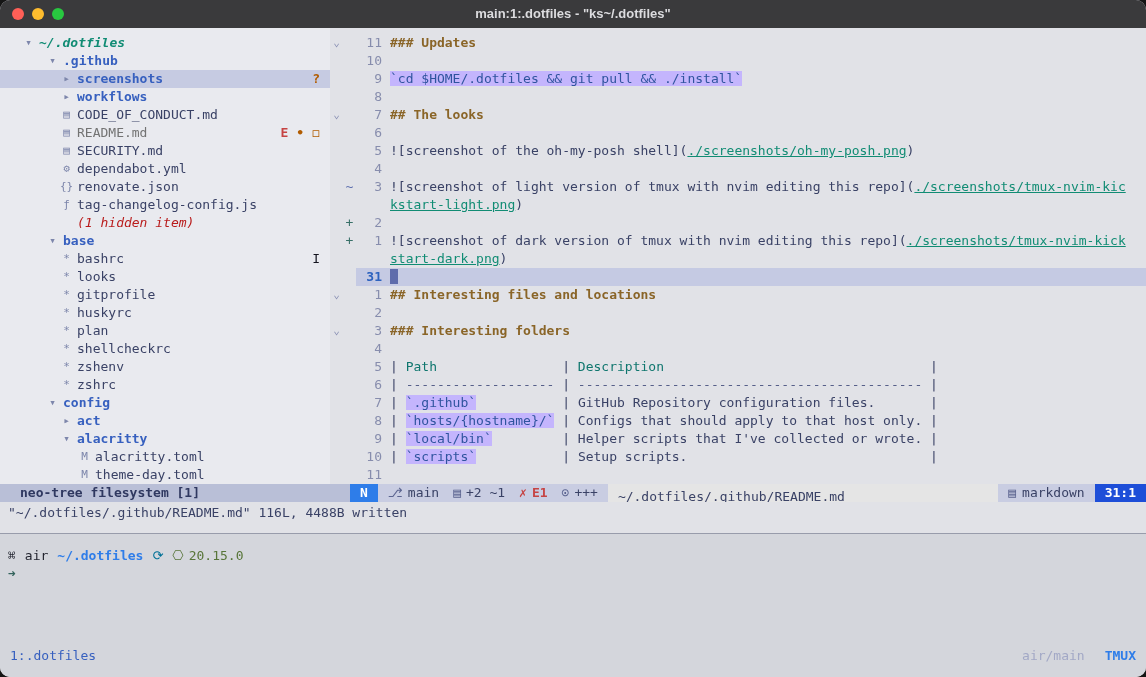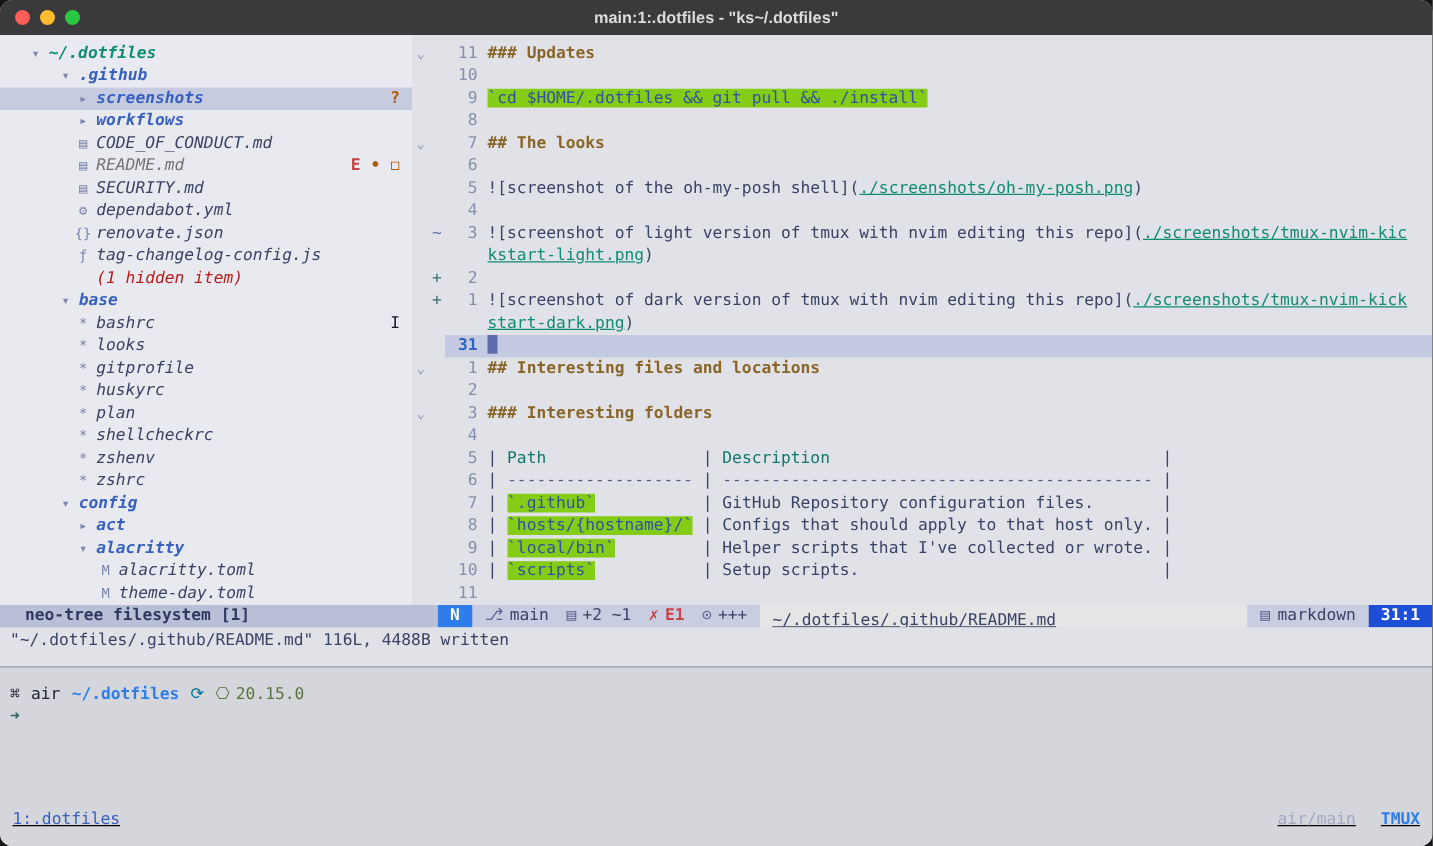--- a/index.html
+++ b/index.html
@@ -10,42 +10,42 @@
   .lights{position:absolute;left:12px;top:8px;display:flex;gap:8px;}
   .light{width:12px;height:12px;border-radius:50%;display:inline-block;}
   .light.red{background:#ff5f57}.light.yellow{background:#febc2e}.light.green{background:#28c840}
   .title{text-align:center;line-height:28px;color:#dcdcdf;font-family:"Liberation Sans",sans-serif;font-size:13px;font-weight:700;}
   
   .main{display:flex;height:456px;flex:none;}
   .sidebar{width:330px;flex:none;background:#e9eaef;padding-top:6px;overflow:hidden;}
   .tree-row{height:18px;display:flex;align-items:center;}
   .tree-row.selected{background:#c6cbe2;}
   .ticon{width:17px;flex:none;color:#7d86ab;font-size:11px;text-align:center;margin-right:2px;white-space:nowrap;}
-  .tlabel{white-space:pre;font-style:italic;}
+  .tlabel{white-space:pre;}
   .tlabel.root{color:#118c74;font-weight:700;font-style:italic;}
   .tlabel.dir{color:#3760bf;font-weight:700;}
   .tlabel.file{color:#3a4266;}
   .tlabel.modified{color:#737373;}
   .tlabel.hidden{color:#b91c1c;font-style:italic;}
   .badges{margin-left:auto;padding-right:10px;display:flex;gap:8px;font-weight:700;}
   .b-err{color:#c64343}.b-warn{color:#b15c00}.b-cursor{color:#14141f;font-weight:400}
   
   .editor{flex:1;background:#e1e2e7;padding-top:6px;overflow:hidden;}
   .erow{display:flex;height:18px;}
   .erow.current{background:linear-gradient(to right,rgba(0,0,0,0) 26px,#c5cae3 26px);}
   .fold{width:13px;flex:none;text-align:center;color:#8990b3;font-size:11px;}
   .sign{width:13px;flex:none;text-align:center;}
   .sign.add{color:#387068}.sign.chg{color:#6172b0}
   .lnum{width:26px;flex:none;text-align:right;color:#878dad;}
   .erow.current .lnum{color:#2e63bf;font-weight:700;}
   .ltext{white-space:pre;margin-left:8px;}
   .seg-h{color:#8a6528;font-weight:700}
   .seg-t{color:#3a4266}
   .seg-u{color:#118c74;text-decoration:underline}
-  .seg-c{background:#84cc16;color:#2f549e}
+  .seg-c{background:#c4b5fd;color:#2f549e}
   .seg-th{color:#0f766e;font-weight:400}
   .seg-d{color:#565f89}
   .cursor-block{display:inline-block;width:8px;height:15px;background:#5f6cab;vertical-align:-3px;}
   
   .statusrow{height:18px;flex:none;display:flex;}
   .neotree-status{width:330px;flex:none;background:#b9bfd7;color:#2f3860;font-weight:700;padding-left:20px;}
   .lualine{flex:1;display:flex;background:#c9cde2;overflow:hidden;}
   .sl-mode{background:#2e7de9;color:#fff;font-weight:700;padding:0 10px;flex:none;}
   .sl-left{display:flex;gap:14px;padding:0 10px;background:#c9cde2;color:#3a4266;flex:none;}
   .slseg{display:flex;gap:5px;}
@@ -56,21 +56,21 @@
   .sl-ft{display:flex;gap:6px;padding:0 10px;background:#c9cde2;color:#3a4266;flex:none;}
   .sl-pos{background:#1d4ed8;color:#fff;font-weight:700;padding:0 10px;flex:none;}
   
   .cmdline{height:29px;flex:none;background:#e1e2e7;color:#3a4266;padding:2px 0 0 8px;white-space:pre;}
   .shell{flex:1;background:#d4d6dc;border-top:1px solid #989cab;display:flex;flex-direction:column;overflow:hidden;}
   .prompt{margin:13px 0 0 8px;display:flex;gap:9px;align-items:center;}
   .pseg{display:flex;gap:5px;white-space:pre;}
   .p-dark{color:#22242f}.p-path{color:#2e7de9;font-weight:700}.p-sync{color:#007197}.p-node{color:#587539}
   .arrow{margin:0 0 0 8px;color:#33635c;font-weight:700;}
   .flexspace{flex:1}
-  .tmuxbar{height:18px;flex:none;margin-bottom:12px;padding:0 10px;display:flex;align-items:flex-start;text-decoration:underline;}
+  .tmuxbar{height:18px;flex:none;margin-bottom:12px;padding:0 10px;display:flex;align-items:flex-start;}
   .tm-left{color:#3760bf;}
   .tm-session{color:#a2a8c6;margin-right:20px;}
   .tm-label{color:#2e7de9;font-weight:700;}
 </style>
 </head>
 <body>
 
 <div class="window">
   <div class="titlebar">
     <div class="lights">

